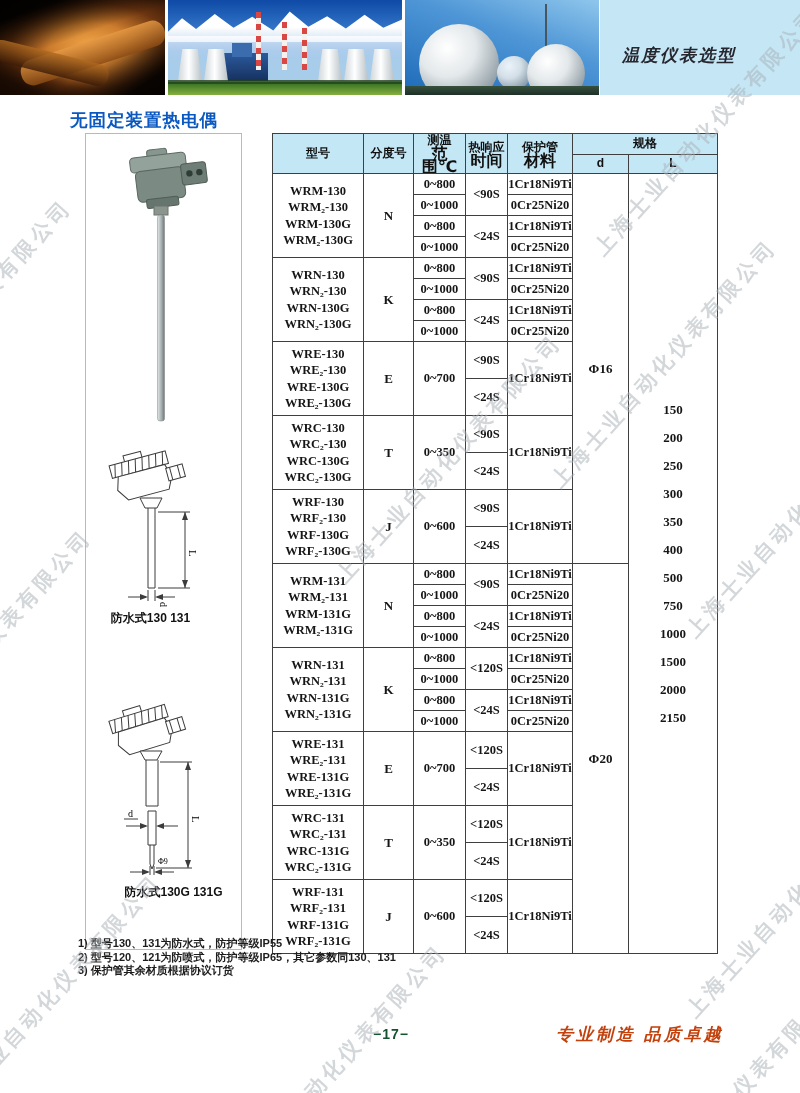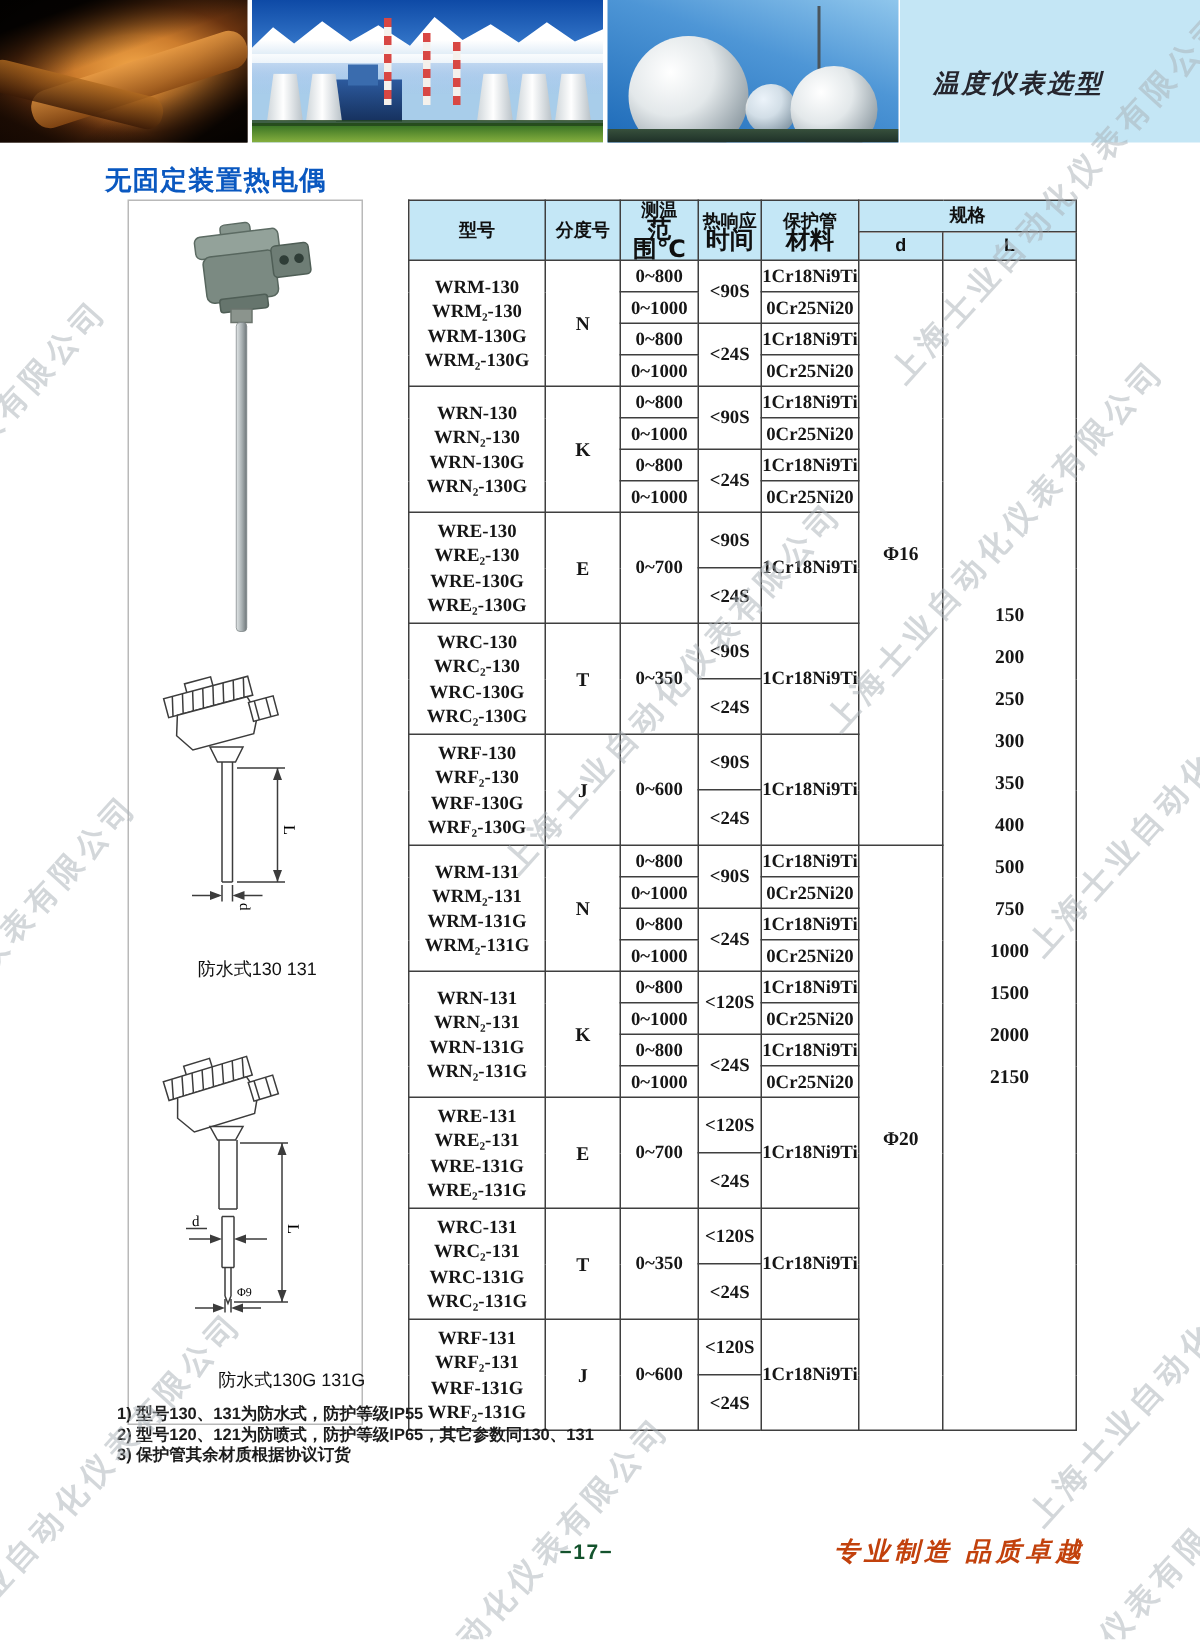--- a/index.html
+++ b/index.html
@@ -36,21 +36,21 @@
   .blue-panel{position:absolute;left:600px;top:0;width:200px;height:95px;background:#c4e6f5;}
   .header-title{position:absolute;left:622px;top:44px;font-size:17px;font-weight:bold;font-style:italic;
                 letter-spacing:2px;color:#26262e;}
 
   
   .page-title{position:absolute;left:70px;top:108px;font-size:17.5px;font-weight:bold;color:#0a58c0;letter-spacing:1px;}
 
   
   .figure-box{position:absolute;left:85px;top:133px;width:155px;height:815px;border:1px solid #b9b9b9;background:#fff;}
   .figsvg{position:absolute;}
-  .cap{position:absolute;left:94px;width:155px;text-align:center;font-size:12px;font-weight:normal;color:#111;margin-top:28px;}
+  .cap{position:absolute;left:73px;width:155px;text-align:center;font-size:12px;font-weight:bold;color:#111;}
   .cap1{top:610px;}
   .cap2{top:884px;padding-left:23px;}
 
   
   .tablewrap{position:absolute;left:272px;top:133px;}
   table.spec{border-collapse:collapse;table-layout:fixed;width:445px;}
   table.spec td{border:1px solid #3f3f3f;text-align:center;vertical-align:middle;padding:0;overflow:hidden;}
   tr.h1{height:19px;} tr.h2{height:18px;}
   td.hd{background:#c4e7f6;font-size:12px;font-weight:bold;color:#101010;line-height:13px;}
   td.hd .l2{font-size:16px;}

